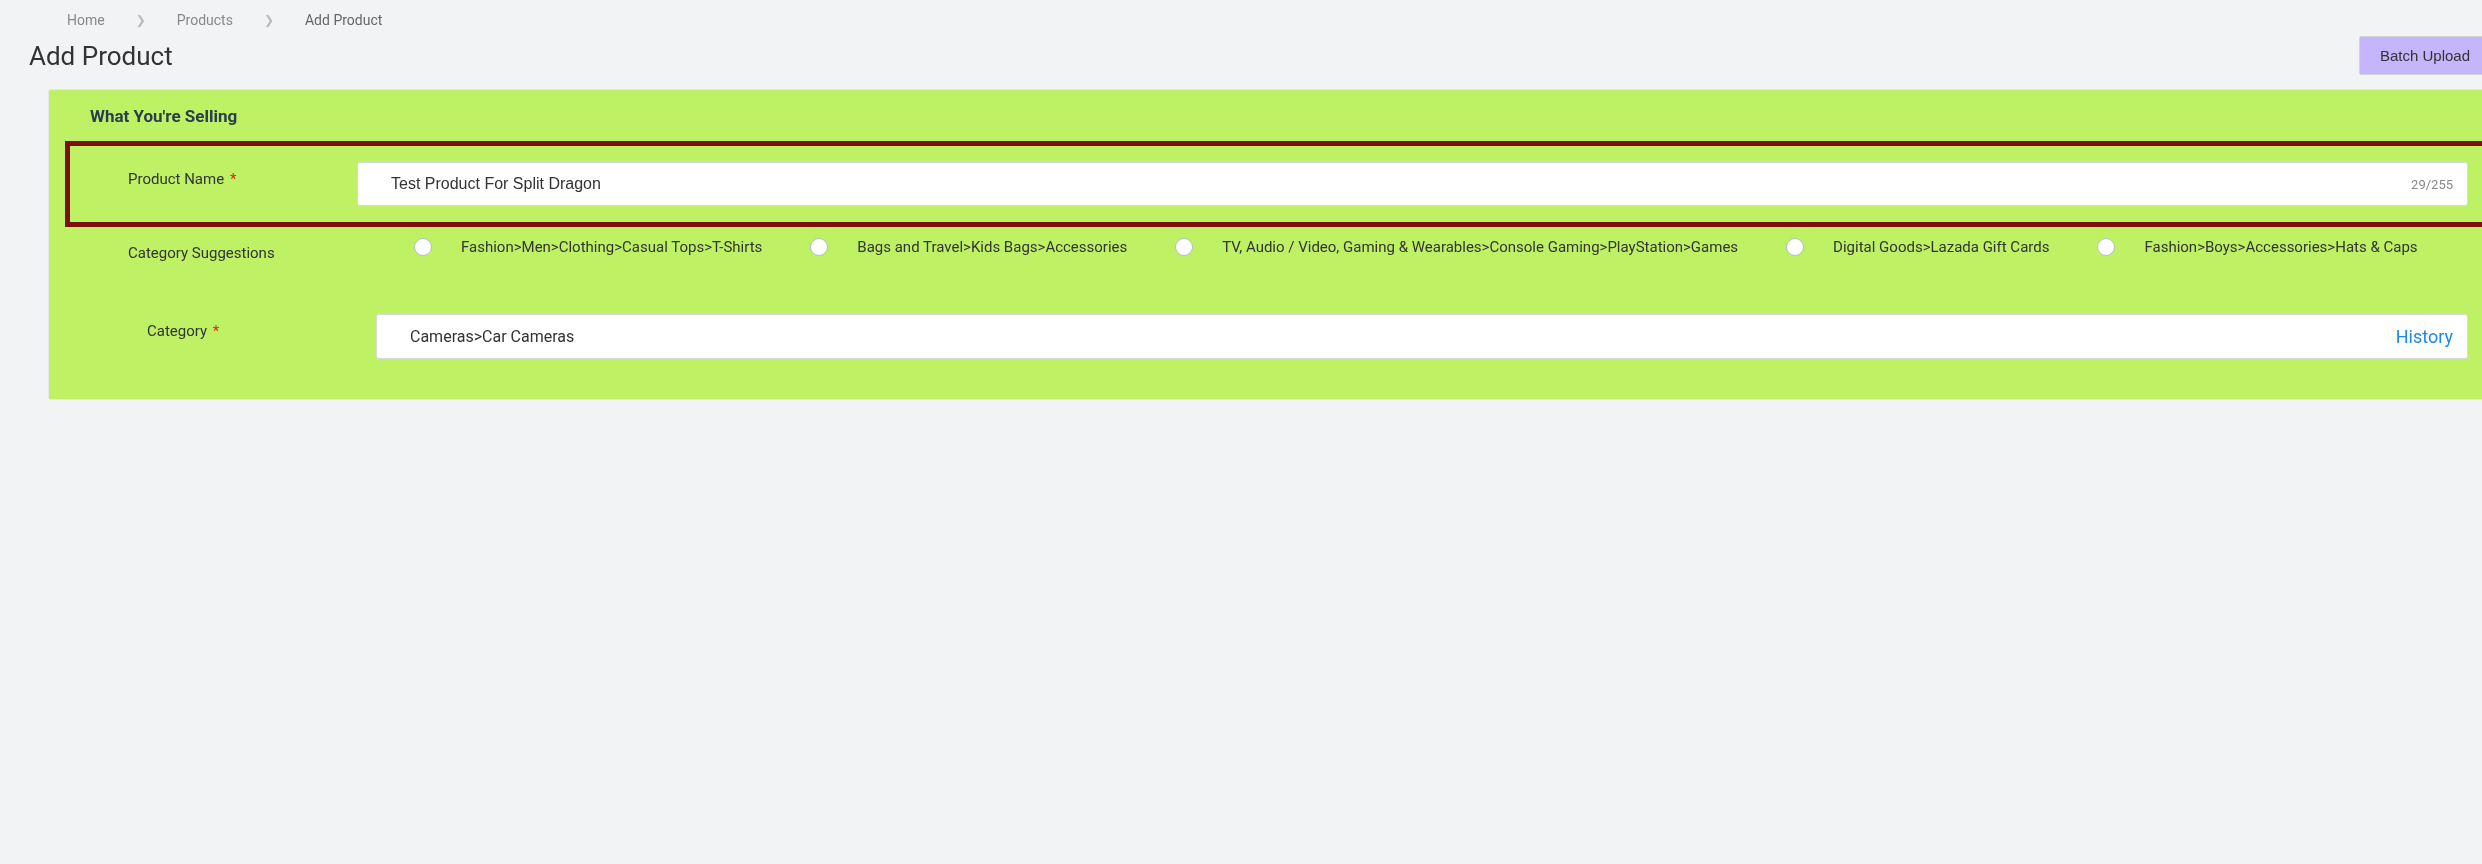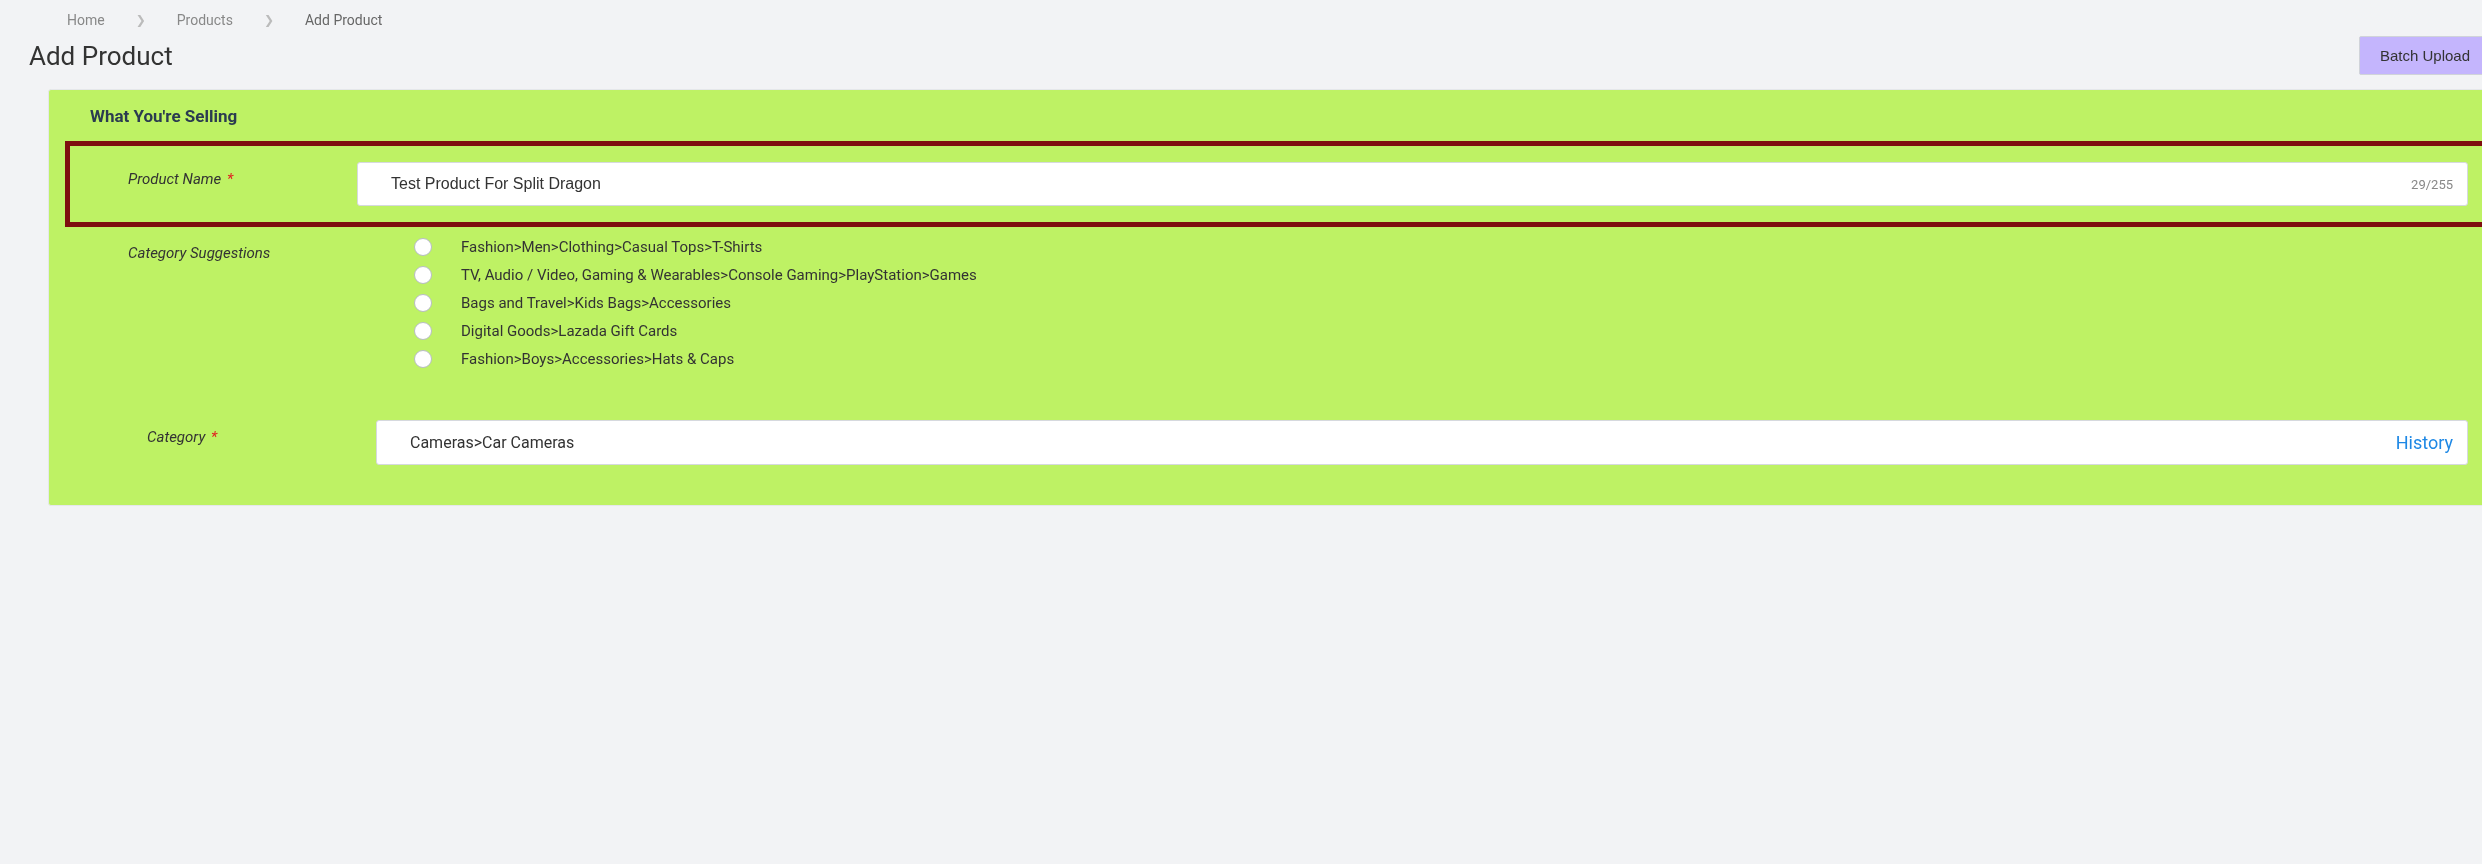--- a/index.html
+++ b/index.html
@@ -66,21 +66,20 @@
     display: flex;
     align-items: flex-start;
     padding: 12px 0;
   }
   .form-label {
     width: 210px;
     flex: 0 0 210px;
     font-size: 15px;
     color: #333;
     padding-top: 8px;
-    font-style: italic;
   }
   .req { color: #e02020; margin-left: 2px; }
   .form-control {
     flex: 1;
   }
   .text-input-wrap {
     position: relative;
     border: 1px solid #d6d9de;
     border-radius: 3px;
     background: #fff;
@@ -104,21 +103,21 @@
     white-space: nowrap;
   }
   .highlight-row {
     outline: 5px solid #7e0f0f;
     outline-offset: -2px;
     margin: 0 -22px;
     padding: 18px 22px;
   }
   .suggestion-list {
     display: flex;
-    flex-direction: column;
+    flex-direction: row;
     gap: 10px;
     padding-top: 2px;
   }
   .radio-item {
     display: flex;
     align-items: center;
     gap: 10px;
     font-size: 15px;
     color: #333;
     cursor: pointer;
@@ -193,25 +192,25 @@
       <div class="form-row">
         <div class="form-label">Category Suggestions</div>
         <div class="form-control">
           <div class="suggestion-list">
             <label class="radio-item">
               <span class="radio-circle"></span>
               <span>Fashion&gt;Men&gt;Clothing&gt;Casual Tops&gt;T-Shirts</span>
             </label>
             <label class="radio-item">
               <span class="radio-circle"></span>
+              <span>Bags and Travel&gt;Kids Bags&gt;Accessories</span>
+            </label>
+            <label class="radio-item">
+              <span class="radio-circle"></span>
               <span>TV, Audio / Video, Gaming &amp; Wearables&gt;Console Gaming&gt;PlayStation&gt;Games</span>
-            </label>
-            <label class="radio-item">
-              <span class="radio-circle"></span>
-              <span>Bags and Travel&gt;Kids Bags&gt;Accessories</span>
             </label>
             <label class="radio-item">
               <span class="radio-circle"></span>
               <span>Digital Goods&gt;Lazada Gift Cards</span>
             </label>
             <label class="radio-item">
               <span class="radio-circle"></span>
               <span>Fashion&gt;Boys&gt;Accessories&gt;Hats &amp; Caps</span>
             </label>
           </div>

